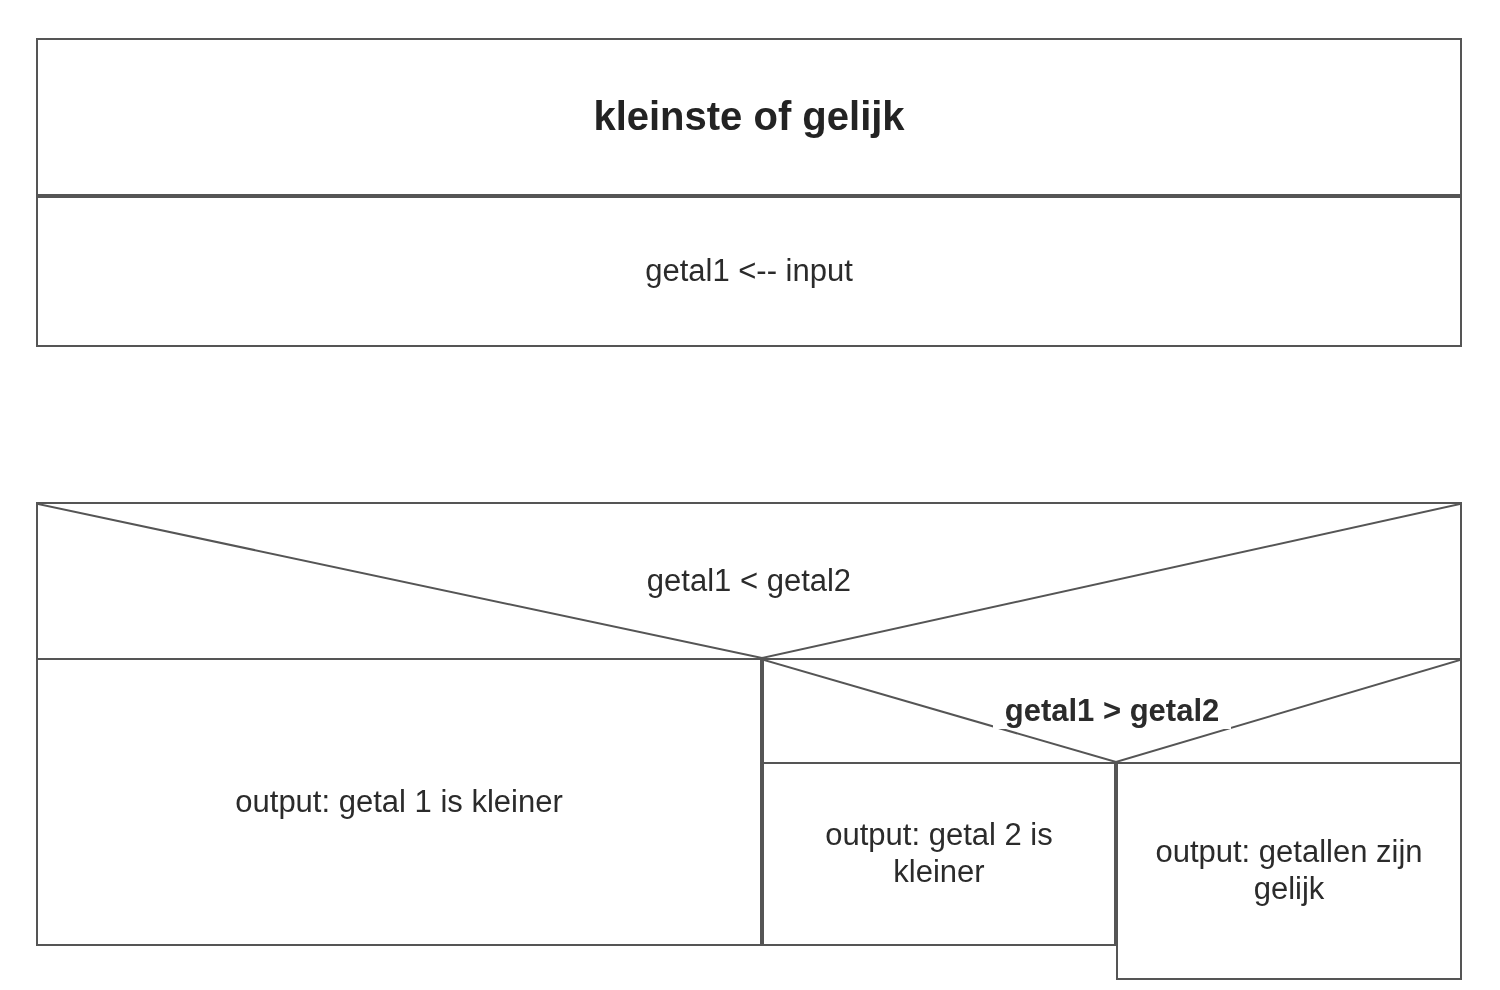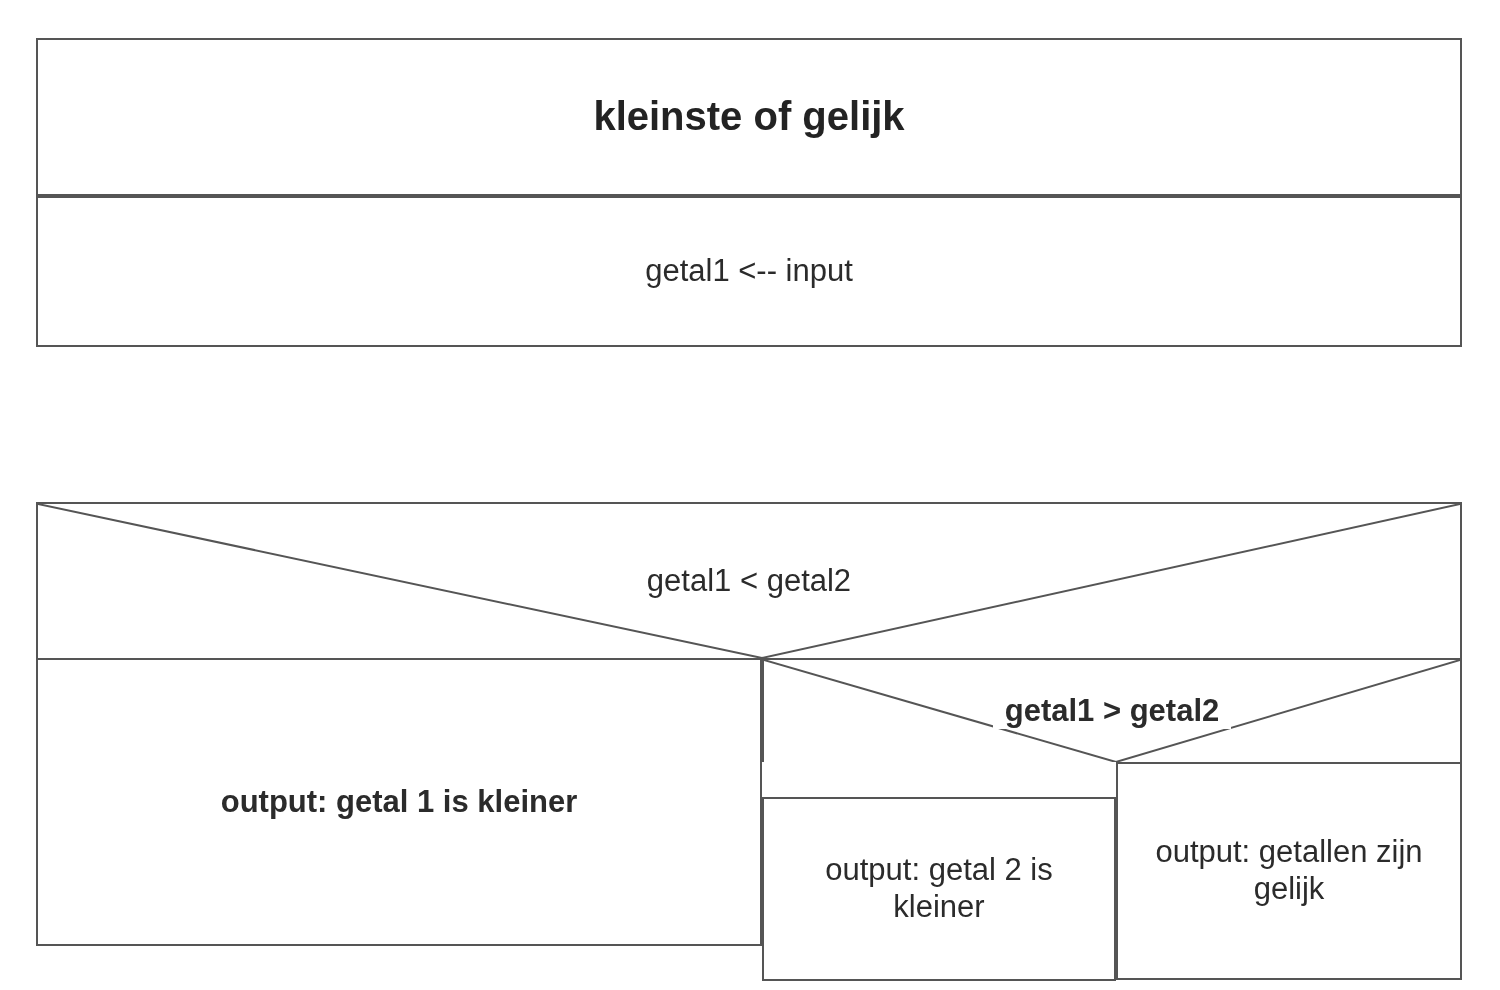--- a/index.html
+++ b/index.html
@@ -85,21 +85,20 @@
     z-index: 1;
     pointer-events: none;
   }
 
   
   .branch-left {
     left: 36px;
     top: 658px;
     width: 726px;
     height: 288px;
-    font-weight: bold;
   }
 
   
   .cond-inner {
     left: 762px;
     top: 658px;
     width: 700px;
     height: 104px;
     border-bottom: none;
     font-size: 31px;
@@ -119,21 +118,20 @@
     height: 100%;
     z-index: 1;
     pointer-events: none;
   }
 
   .inner-left {
     left: 762px;
     top: 762px;
     width: 354px;
     height: 184px;
-    margin-top: 35px;
   }
 
   .inner-right {
     left: 1116px;
     top: 762px;
     width: 346px;
     height: 218px;
   }
 
   .diag line {

